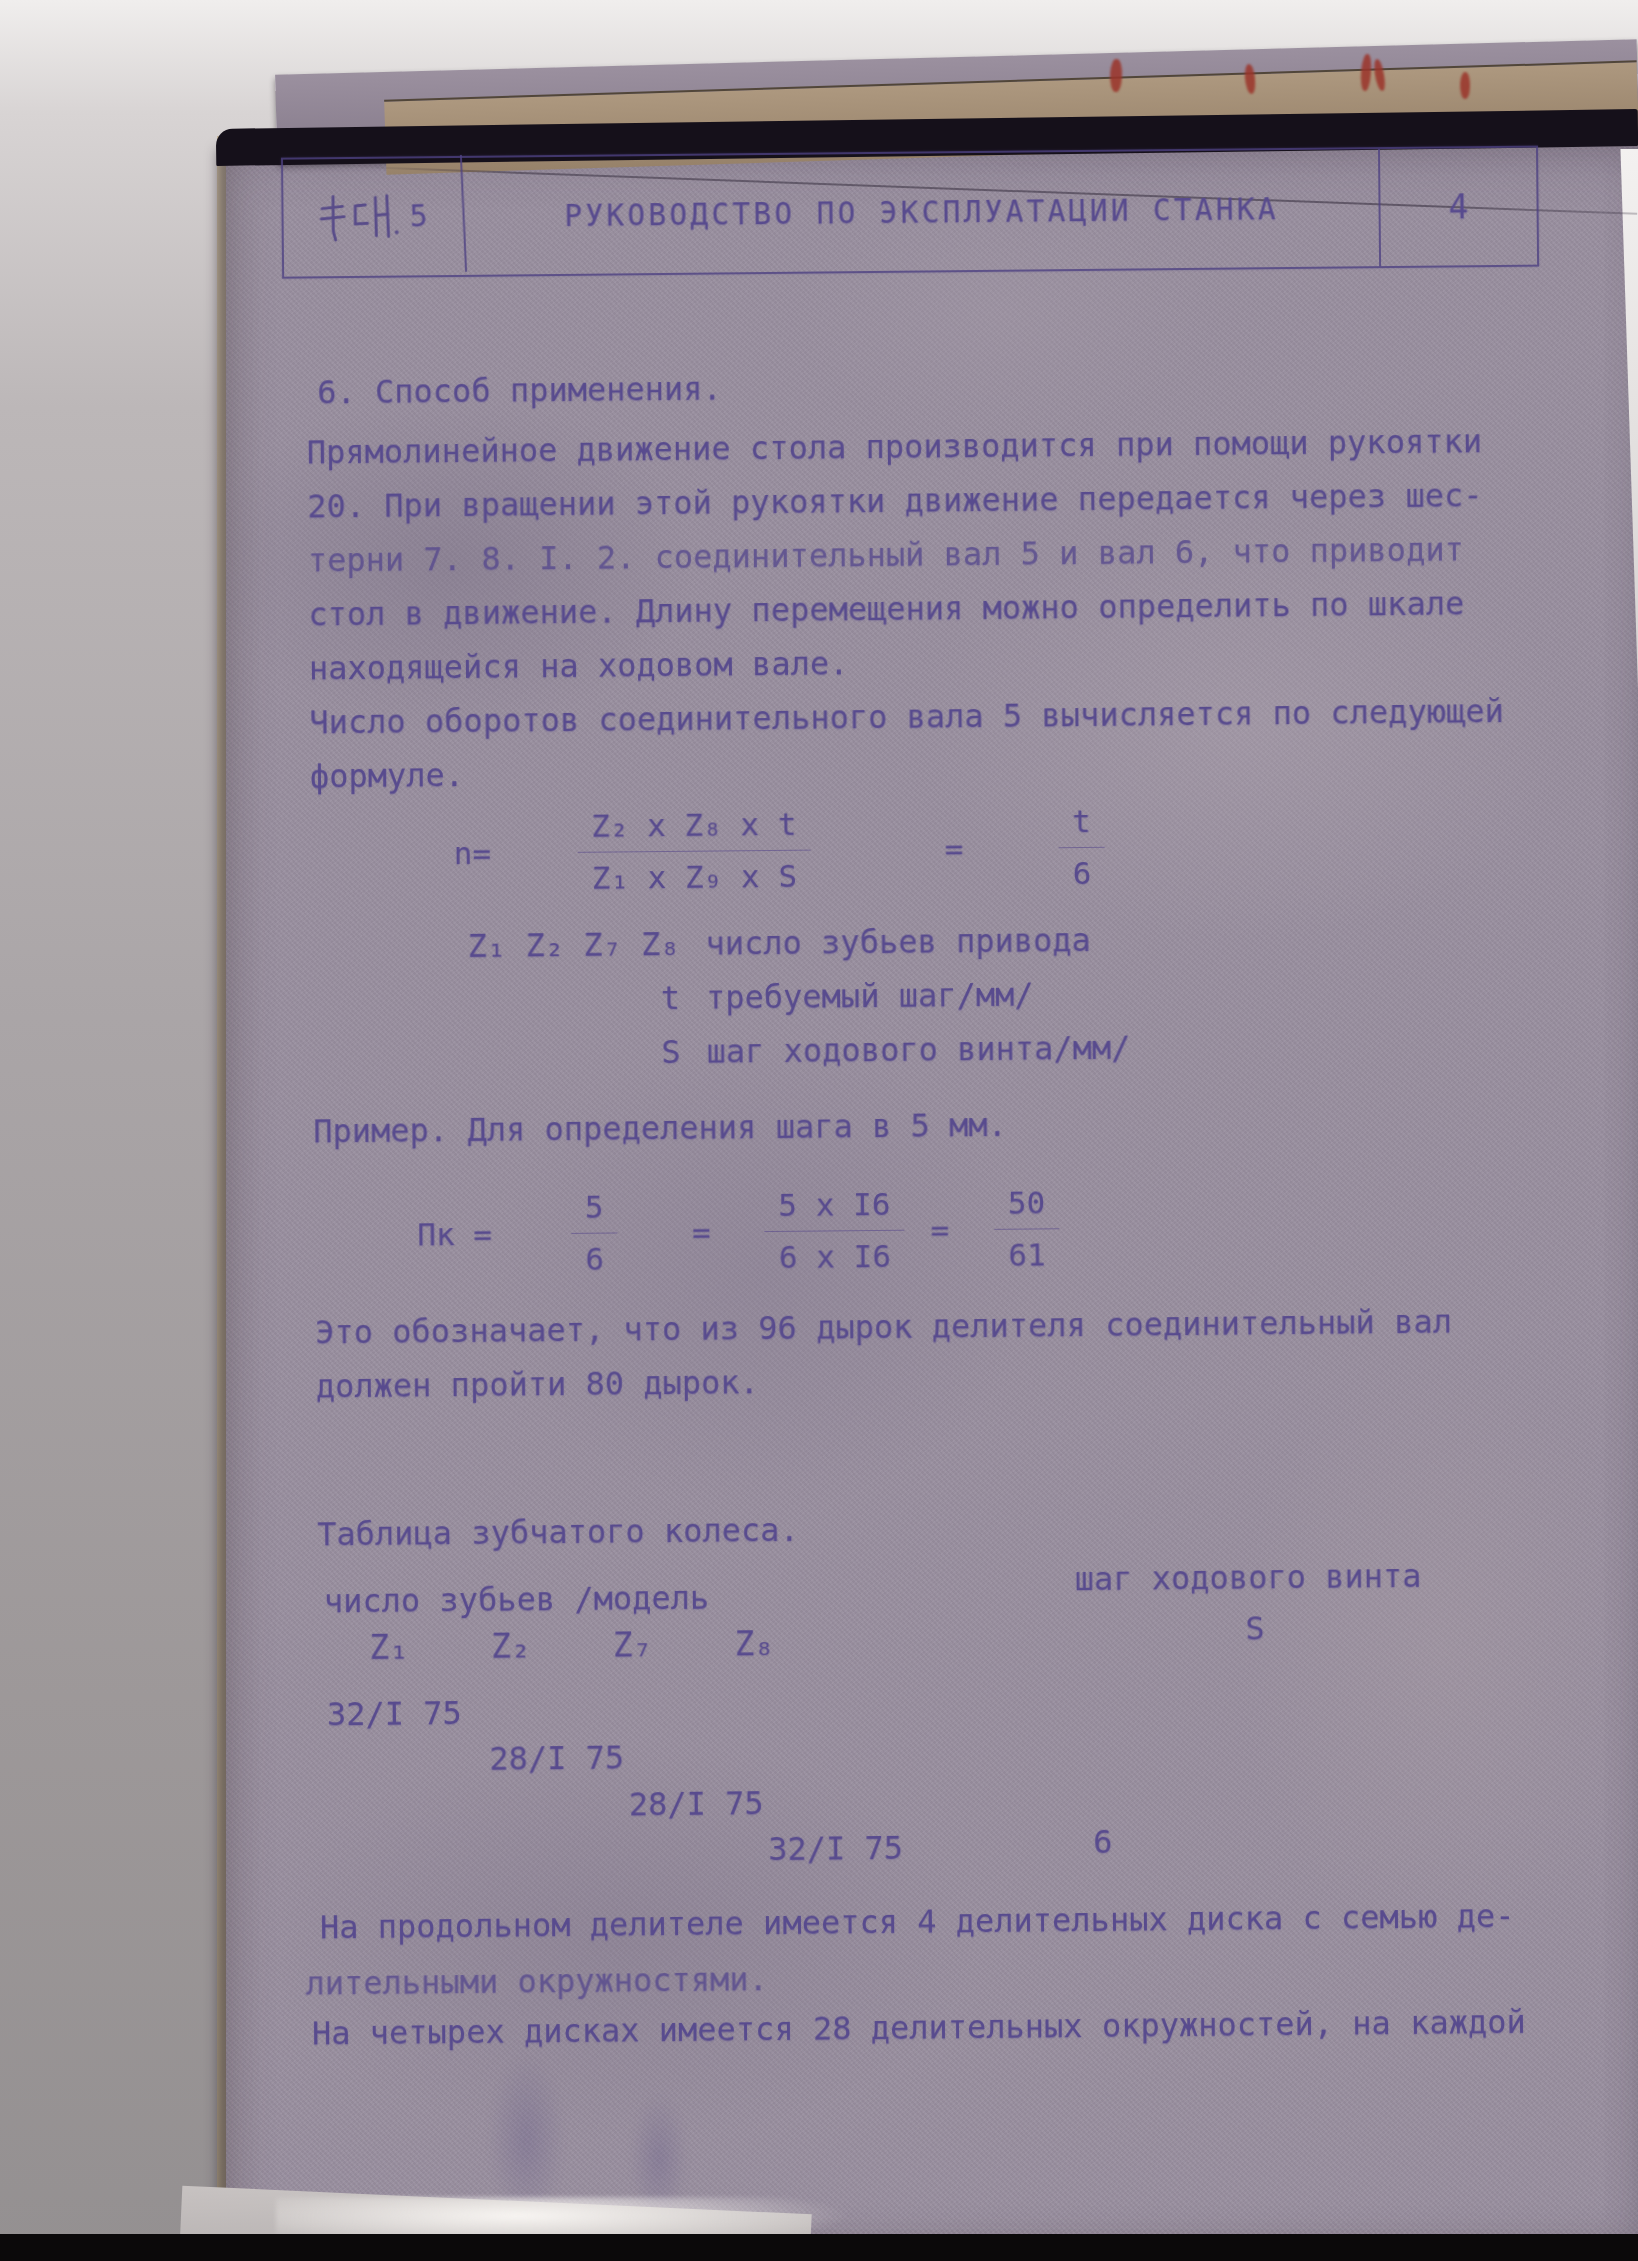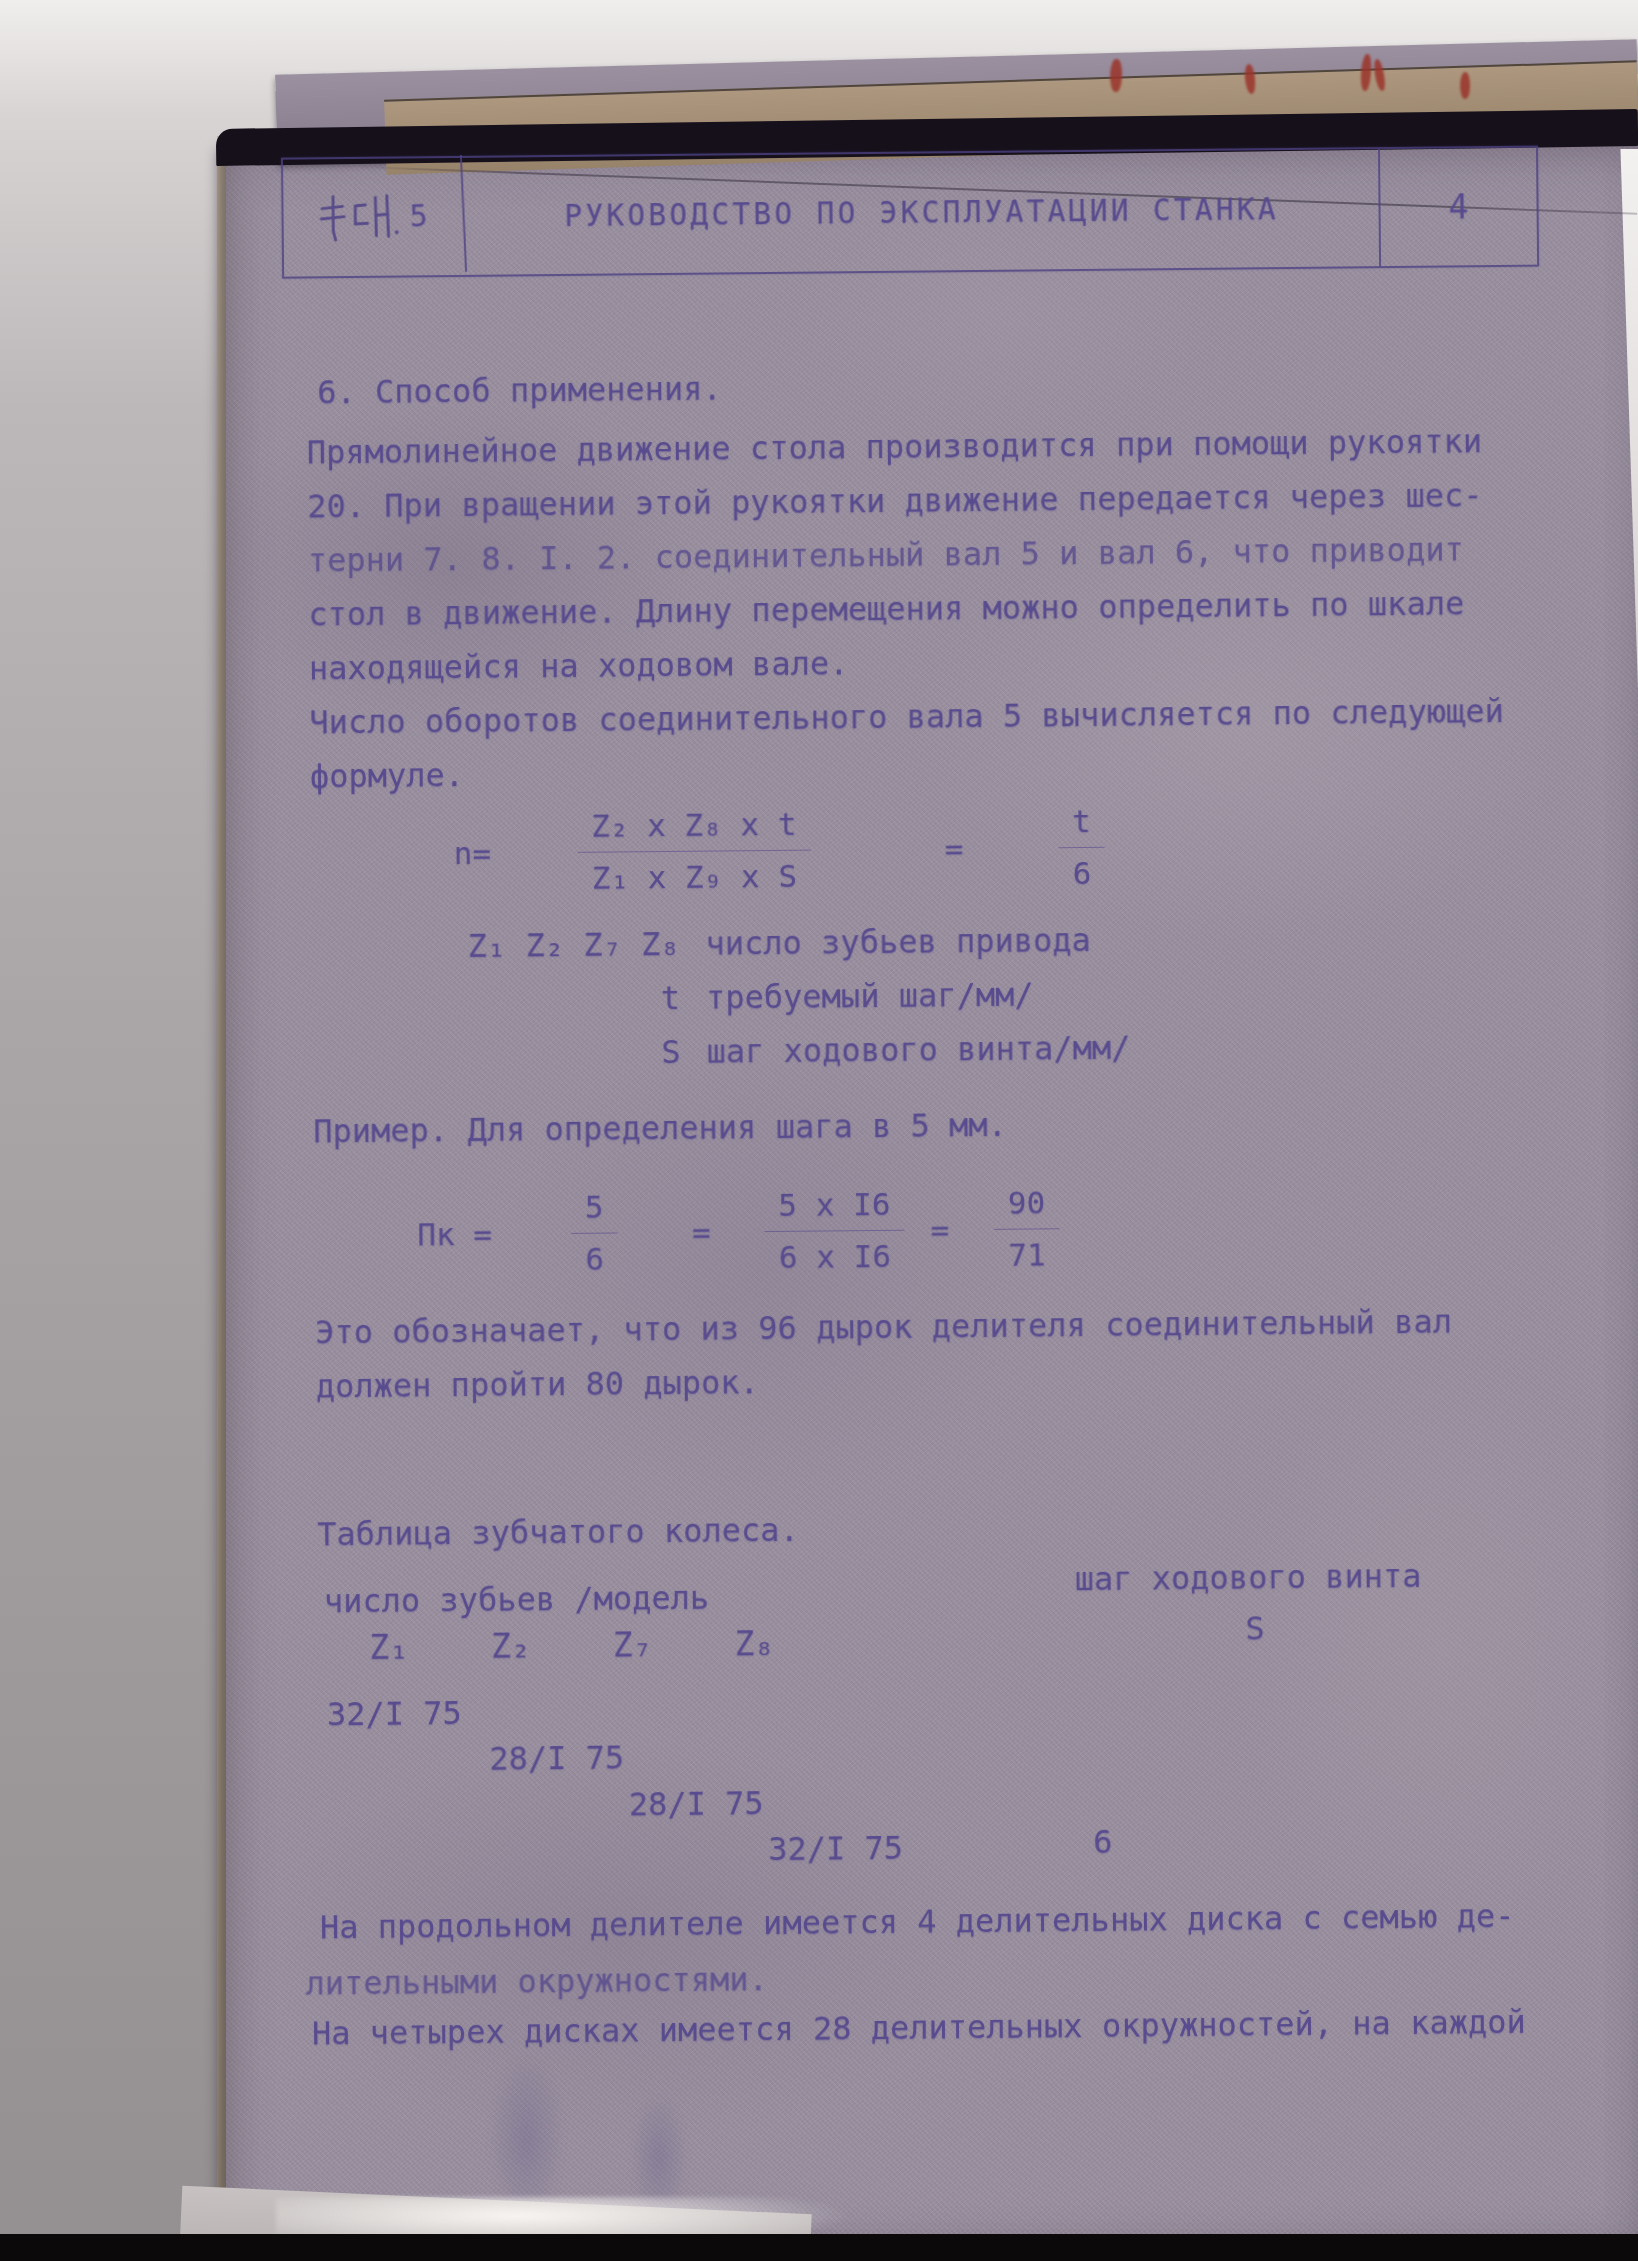--- a/index.html
+++ b/index.html
@@ -162,22 +162,22 @@
       <span class="num">5</span>
       <span class="den">6</span>
     </span>
     <span style="margin-left:59px;">=</span>
     <span class="frac" style="margin-left:54px;">
       <span class="num">5 x I6</span>
       <span class="den">6 x I6</span>
     </span>
     <span style="margin-left:26px;">=</span>
     <span class="frac frac-sm" style="margin-left:39px;">
-      <span class="num">90</span>
-      <span class="den">71</span>
+      <span class="num">50</span>
+      <span class="den">61</span>
     </span>
   </div>
 
   <div class="line ink" style="left:313px;top:1301px;">Это обозначает, что из 96 дырок делителя соединительный вал</div>
   <div class="line ink" style="left:313px;top:1355px;">должен пройти 80 дырок.</div>
 
   <div class="line ink" style="left:313px;top:1503px;">Таблица зубчатого колеса.</div>
   <div class="line ink" style="left:319px;top:1570px;">число зубьев /модель</div>
   <div class="line ink" style="left:1070px;top:1555px;">шаг ходового винта</div>
   <div class="line ink" style="left:1070px;top:1606px;width:360px;text-align:center;">S</div>

